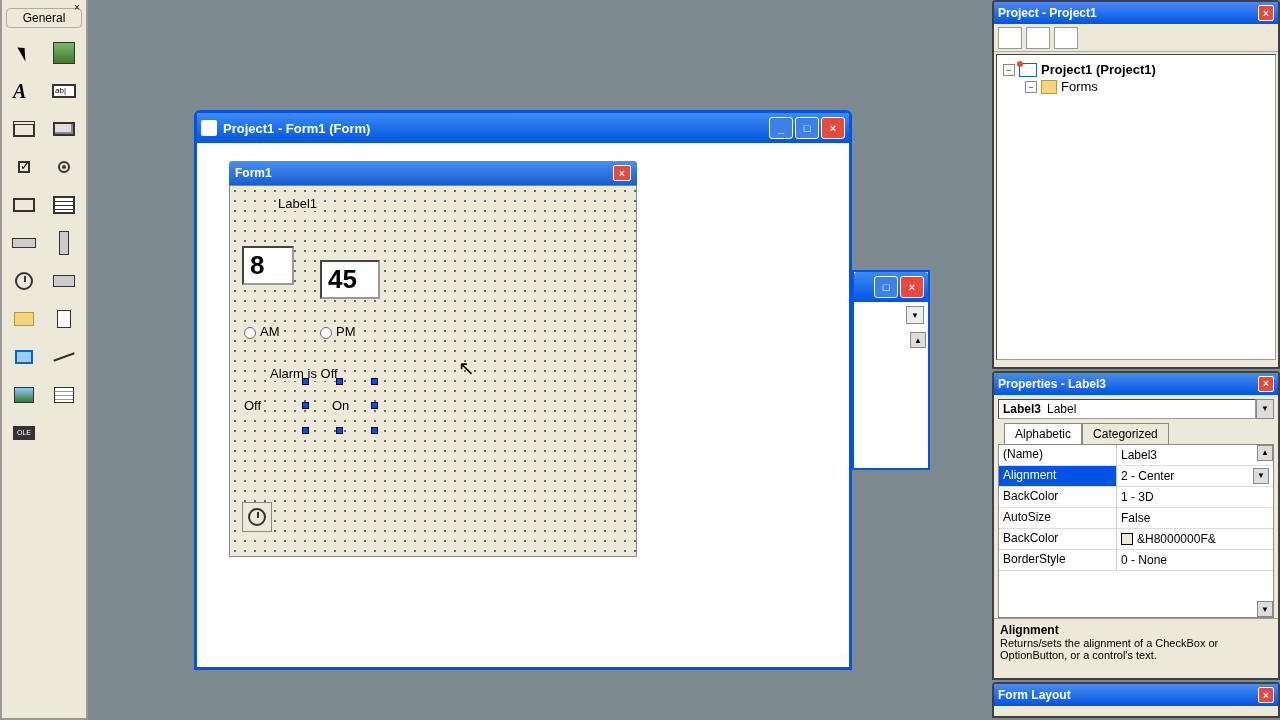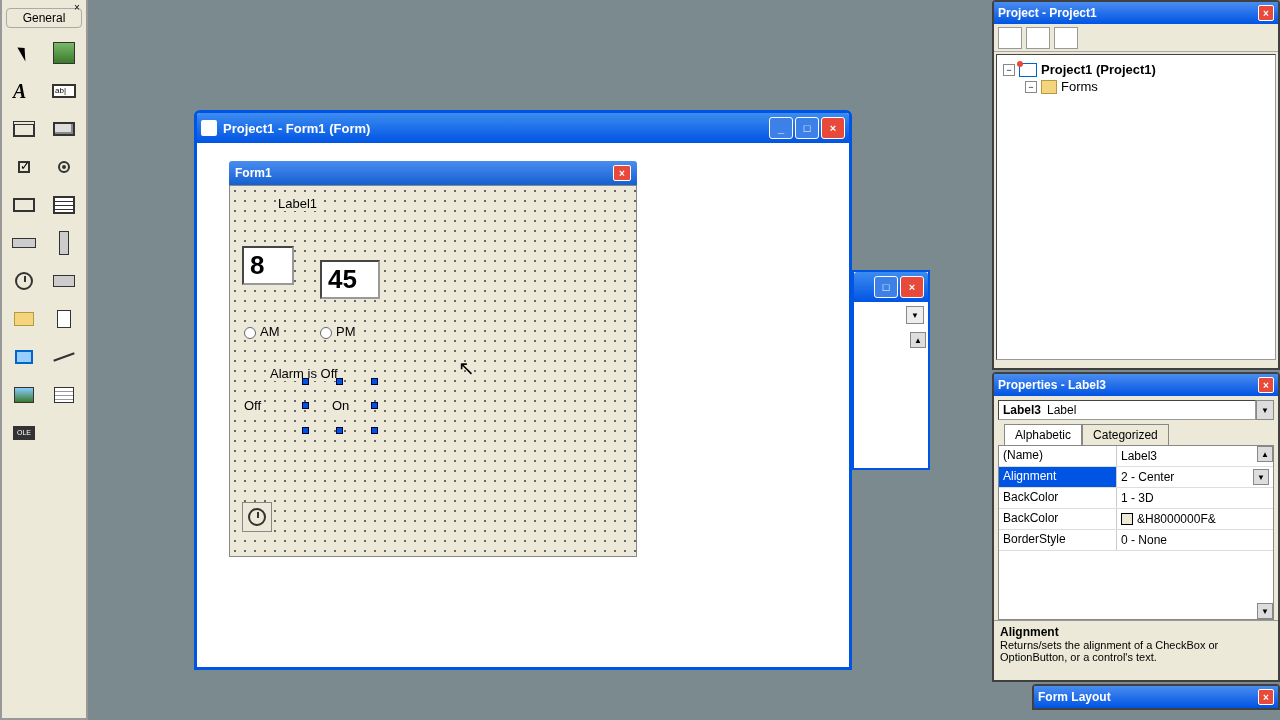--- a/index.html
+++ b/index.html
@@ -73,21 +73,21 @@
 .prop-row.selected .prop-name { background: #0054e3; color: #fff; }
 .prop-row.selected .prop-val { background: #fff; }
 .prop-dd { width: 16px; height: 16px; border: 1px solid #888; background: #ddd; margin-left: auto; font-size: 8px; display:flex; align-items:center; justify-content:center; cursor:pointer;}
 .color-swatch { width: 12px; height: 12px; border: 1px solid #000; background: #ece9d8; margin-right: 4px; }
 .props-scroll-up, .props-scroll-down { position: absolute; right: 0; width: 16px; height: 16px; background: #ddd; border: 1px solid #888; font-size:8px; display:flex;align-items:center;justify-content:center; cursor:pointer;}
 .props-scroll-up { top: 0; }
 .props-scroll-down { bottom: 0; }
 .props-desc { padding: 4px 6px; font-size: 11px; border-top: 1px solid #999; height: 60px; }
 .props-desc b { font-size: 12px; }
 
-.formlayout-panel { height: 26px; margin-left: 40px; }
+.formlayout-panel { height: 36px; }
 
 
 .i-pointer { width:0;height:0;border-left:6px solid #000;border-top:4px solid transparent;border-bottom:12px solid transparent; transform:rotate(-30deg); }
 .i-pic { background: linear-gradient(#7ab96a,#3a7a2a); border:1px solid #333; }
 .i-A { font-size:20px; font-weight:bold; font-family:serif; font-style:italic; }
 .i-textbox { border:2px solid #333; width:24px; height:14px; background:#fff; font-size:8px; text-align:left; padding-left:1px;}
 .i-frame { border:2px solid #333; width:22px; height:16px; border-top:4px double #333;}
 .i-button { border:2px solid #333; width:22px; height:14px; background:#ddd; box-shadow: inset -2px -2px #888;}
 .i-check { width:12px;height:12px;border:2px solid #333; position:relative;}
 .i-check::after{content:"✓";position:absolute;top:-4px;left:0;font-size:12px;}
@@ -303,20 +303,26 @@
             <span class="prop-dd">▼</span>
           </div>
         </div>
         <div class="prop-row">
           <div class="prop-name">BackColor</div>
           <div class="prop-val">
             <span>1 - 3D</span>
           </div>
         </div>
         <div class="prop-row">
+          <div class="prop-name">AutoSize</div>
+          <div class="prop-val">
+            <span>False</span>
+          </div>
+        </div>
+        <div class="prop-row">
           <div class="prop-name">BackColor</div>
           <div class="prop-val">
             <span class="color-swatch"></span>
             <span>&amp;H8000000F&amp;</span>
           </div>
         </div>
         <div class="prop-row">
           <div class="prop-name">BorderStyle</div>
           <div class="prop-val">
             <span>0 - None</span>

